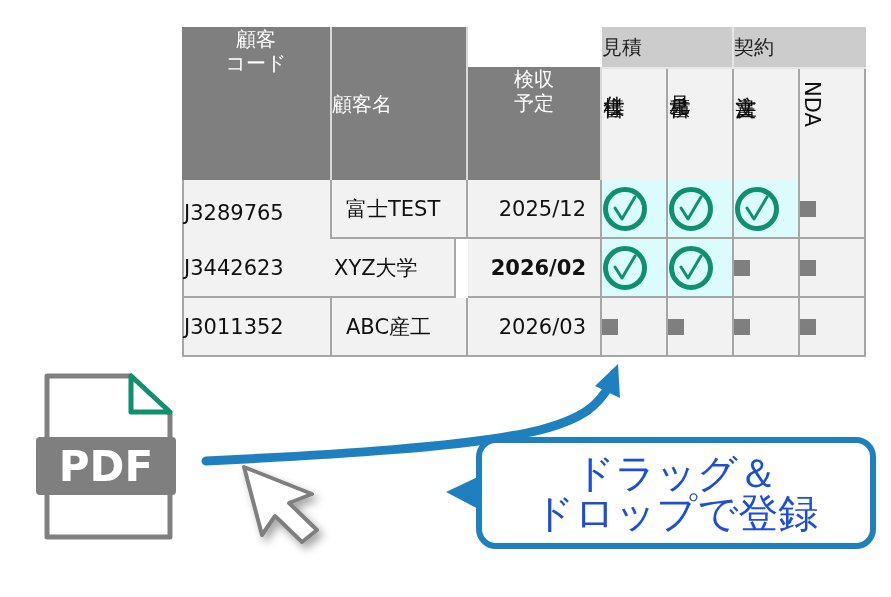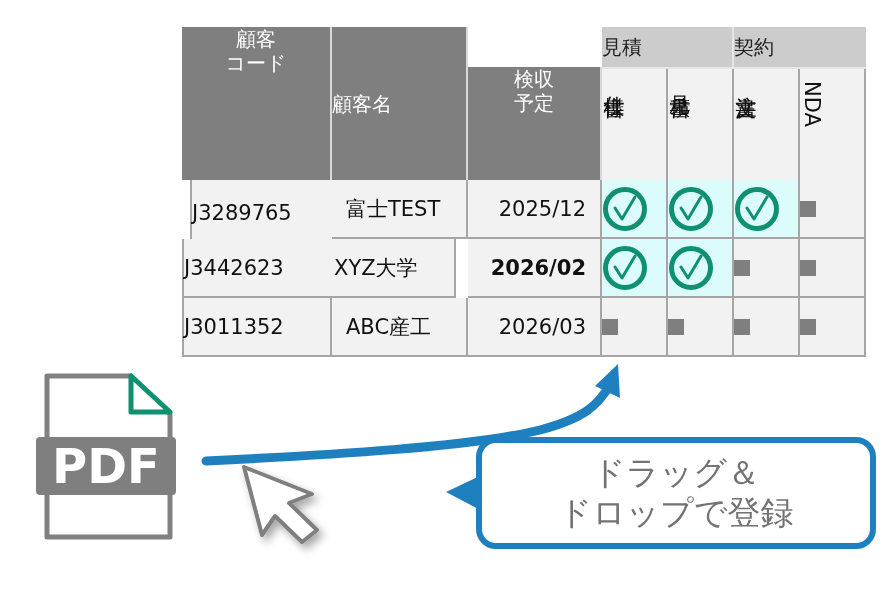--- a/index.html
+++ b/index.html
@@ -12,23 +12,23 @@
   .hdr-sub { background:#f2f2f2; color:#111; font-size:21px; line-height:24px; border-right:2px solid #a6a6a6; }
   .vert { writing-mode:vertical-rl; text-orientation:upright; letter-spacing:1px; }
   .vert-rot { writing-mode:vertical-rl; }
   .body-cell { background:#f2f2f2; color:#111; font-size:21px; border-right:2px solid #a6a6a6; border-bottom:2px solid #a6a6a6; }
   .body-cell.done { background:#dcfcfc; }
   .mark-none { width:16px; height:16px; background:#7f7f7f; }
   .first-col { border-left:2px solid #a6a6a6; }
   svg.abs { position:absolute; left:0; top:0; }
   .callout { position:absolute; left:476px; top:437px; width:400px; height:112px; box-sizing:border-box;
              border:6px solid #1f80c0; border-radius:20px; background:#fff; display:flex; flex-direction:column;
-             align-items:center; justify-content:center; color:#737373; font-size:33px; line-height:40px; }
+             align-items:center; justify-content:center; color:#1d4ed8; font-size:40px; line-height:40px; }
   .pdf-label { position:absolute; left:36px; top:437px; width:140px; height:58px; background:#7f7f7f; border-radius:4px;
-               color:#fff; font-weight:bold; font-size:48px; display:flex; align-items:center; justify-content:center;
+               color:#fff; font-weight:bold; font-size:42px; display:flex; align-items:center; justify-content:center;
                font-family:"DejaVu Sans","Liberation Sans",sans-serif; }
 </style>
 </head>
 <body>
 
 <div class="tbl">
 
   <div class="cell hdr-dark" style="left:0;top:0;width:150px;height:153px;flex-direction:column;">
     <span>顧客</span>
     <span>コード</span>
@@ -55,21 +55,21 @@
     <span class="vert">見積書</span>
   </div>
   <div class="cell hdr-sub" style="left:552px;top:42px;width:66px;height:111px;align-items:flex-start;padding-top:10px;">
     <span class="vert">注文書</span>
   </div>
   <div class="cell hdr-sub" style="left:618px;top:42px;width:66px;height:111px;align-items:flex-start;padding-top:12px;">
     <span class="vert-rot">NDA</span>
   </div>
 
   <div id="rows">
-      <div class="cell body-cell first-col" style="left: 8px; top: 153px; width: 150px; height: 68px;">
+      <div class="cell body-cell first-col" style="left: 0px; top: 153px; width: 150px; height: 68px;">
         <span>J3289765</span>
       </div>
       <div class="cell body-cell " style="left: 150px; top: 153px; width: 136px; height: 59px; justify-content: flex-start; padding-left: 14px;">
         <span>富士TEST</span>
       </div>
       <div class="cell body-cell " style="left: 286px; top: 153px; width: 134px; height: 59px; justify-content: flex-end; padding-right: 14px;">
         <span>2025/12</span>
       </div>
       <div class="cell body-cell done" style="left: 420px; top: 153px; width: 66px; height: 59px;">
         <svg width="46" height="46" viewBox="0 0 46 46">

